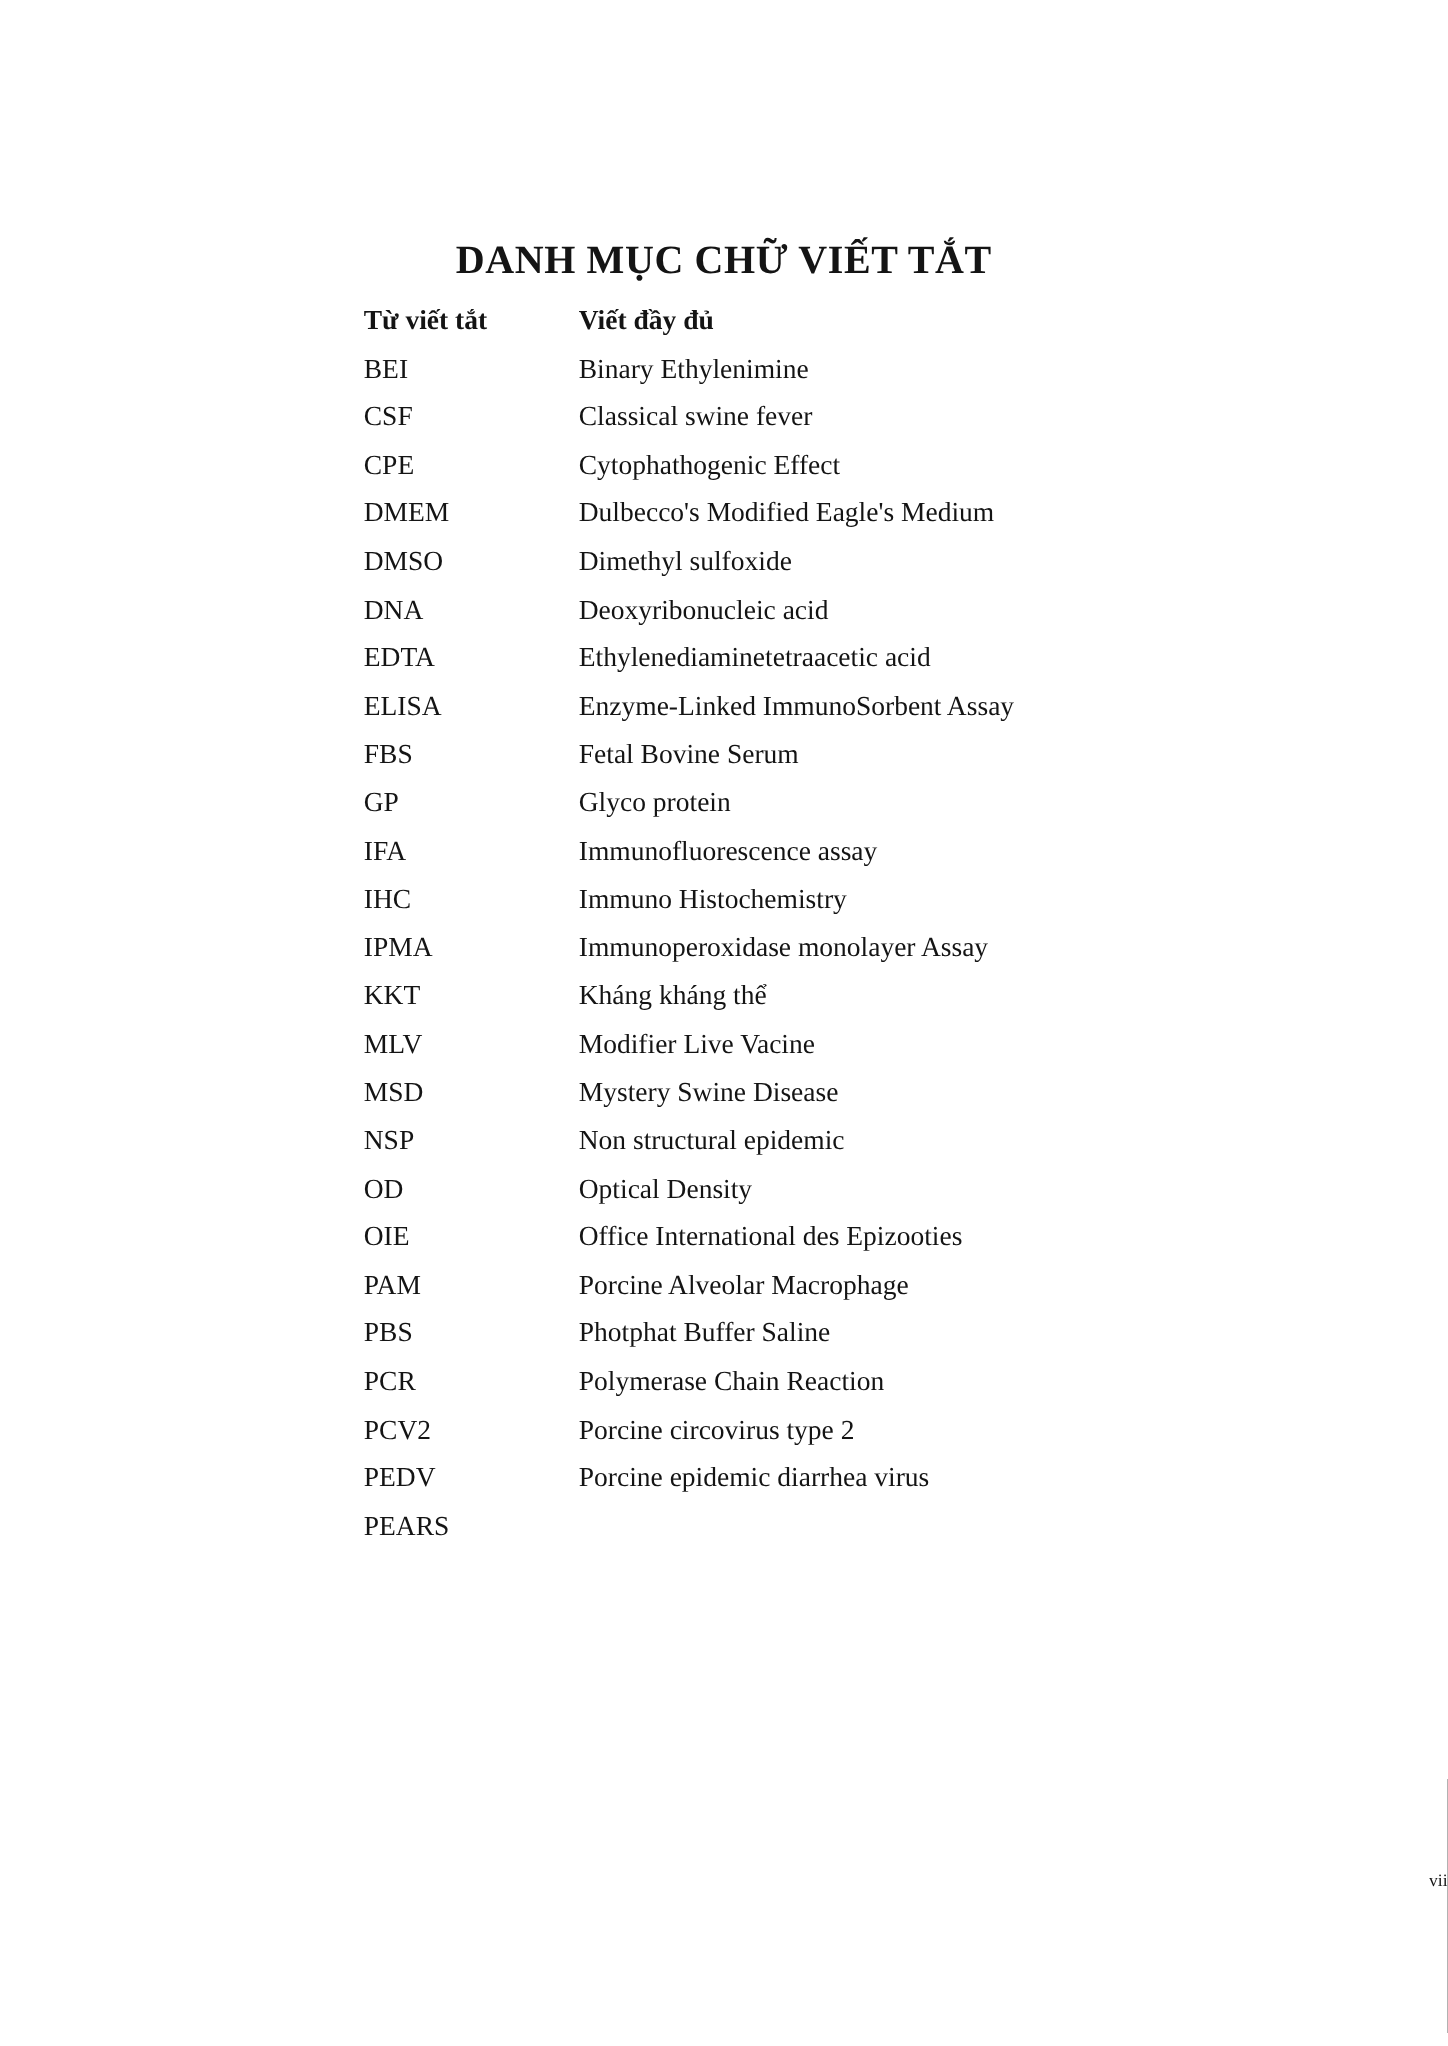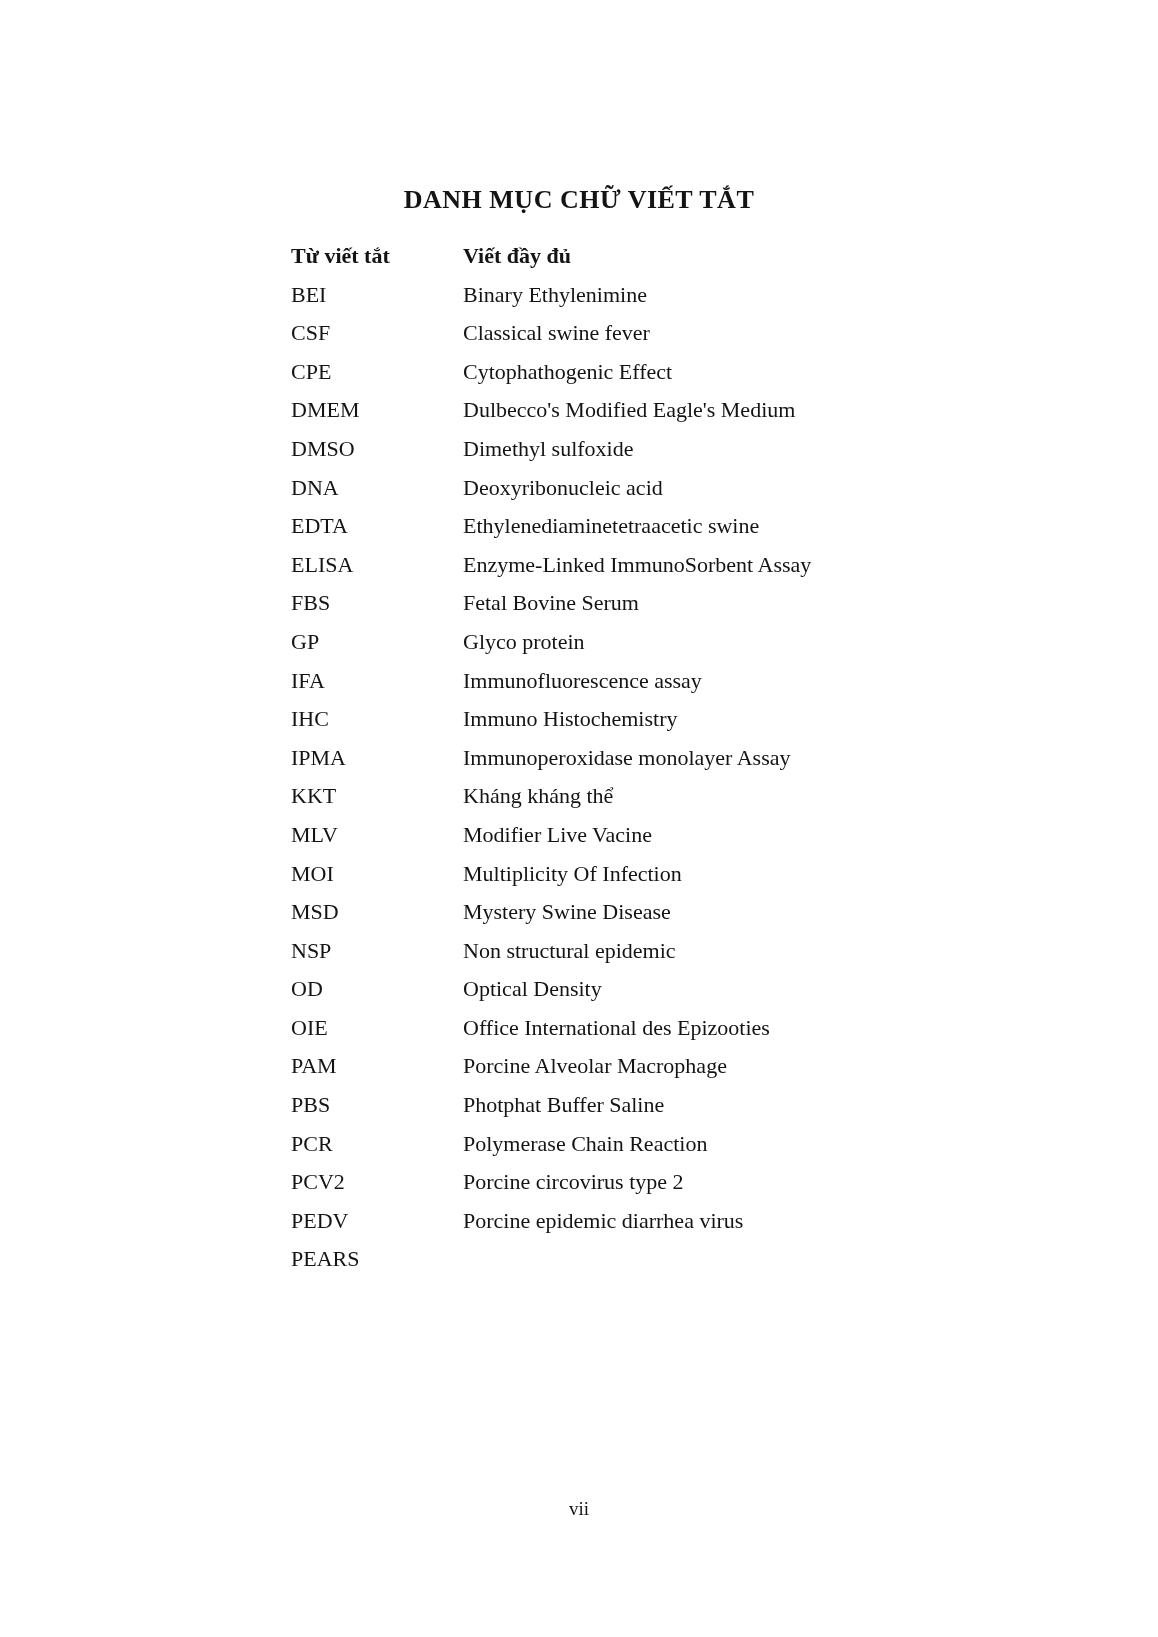--- a/index.html
+++ b/index.html
@@ -12,21 +12,21 @@
     font-family: "Liberation Serif", serif;
     color: #141414;
     overflow: hidden;
   }
   .doc-title {
     position: absolute;
     top: 168px;
     left: 0;
     width: 100%;
     text-align: center;
-    font-size: 26px;
+    font-size: 32px;
     font-weight: bold;
     letter-spacing: 0.5px;
   }
   .abbrev-table {
     position: absolute;
     top: 237px;
     left: 244px;
     right: 60px;
   }
   .abbrev-row {
@@ -38,22 +38,22 @@
     white-space: nowrap;
   }
   .abbrev-row.header-row { font-weight: bold; }
   .cell-abbr { width: 172px; flex: 0 0 172px; margin-left: 47px; }
   .cell-full { flex: 1; }
   .page-number {
     position: absolute;
     top: 1498px;
     left: 0;
     width: 100%;
-    text-align: center;
-    font-size: 19px;
+    text-align: right;
+    font-size: 14px;
   }
 </style>
 </head>
 <body>
 
 <div class="page">
 
   <h1 class="doc-title">DANH MỤC CHỮ VIẾT TẮT</h1>
 
   <div class="abbrev-table">
@@ -84,21 +84,21 @@
         <div class="abbrev-row">
         <span class="cell-abbr">DMSO</span>
         <span class="cell-full">Dimethyl sulfoxide</span>
       </div>
         <div class="abbrev-row">
         <span class="cell-abbr">DNA</span>
         <span class="cell-full">Deoxyribonucleic acid</span>
       </div>
         <div class="abbrev-row">
         <span class="cell-abbr">EDTA</span>
-        <span class="cell-full">Ethylenediaminetetraacetic swine</span>
+        <span class="cell-full">Ethylenediaminetetraacetic acid</span>
       </div>
         <div class="abbrev-row">
         <span class="cell-abbr">ELISA</span>
         <span class="cell-full">Enzyme-Linked ImmunoSorbent Assay</span>
       </div>
         <div class="abbrev-row">
         <span class="cell-abbr">FBS</span>
         <span class="cell-full">Fetal Bovine Serum</span>
       </div>
         <div class="abbrev-row">
@@ -117,24 +117,20 @@
         <span class="cell-abbr">IPMA</span>
         <span class="cell-full">Immunoperoxidase monolayer Assay</span>
       </div>
         <div class="abbrev-row">
         <span class="cell-abbr">KKT</span>
         <span class="cell-full">Kháng kháng thể</span>
       </div>
         <div class="abbrev-row">
         <span class="cell-abbr">MLV</span>
         <span class="cell-full">Modifier Live Vacine</span>
-      </div>
-        <div class="abbrev-row">
-        <span class="cell-abbr">MOI</span>
-        <span class="cell-full">Multiplicity Of Infection</span>
       </div>
         <div class="abbrev-row">
         <span class="cell-abbr">MSD</span>
         <span class="cell-full">Mystery Swine Disease</span>
       </div>
         <div class="abbrev-row">
         <span class="cell-abbr">NSP</span>
         <span class="cell-full">Non structural epidemic</span>
       </div>
         <div class="abbrev-row">

